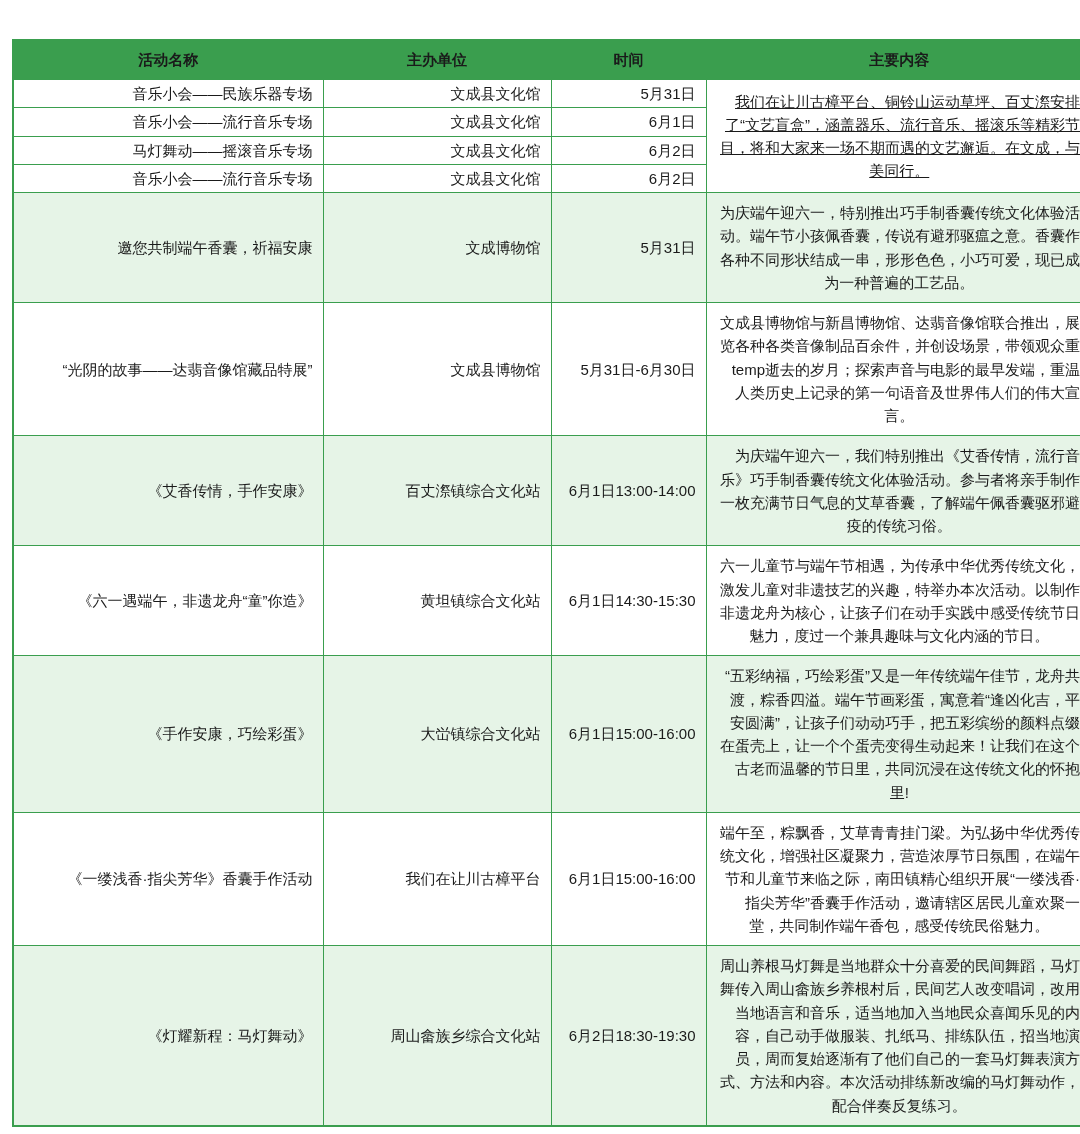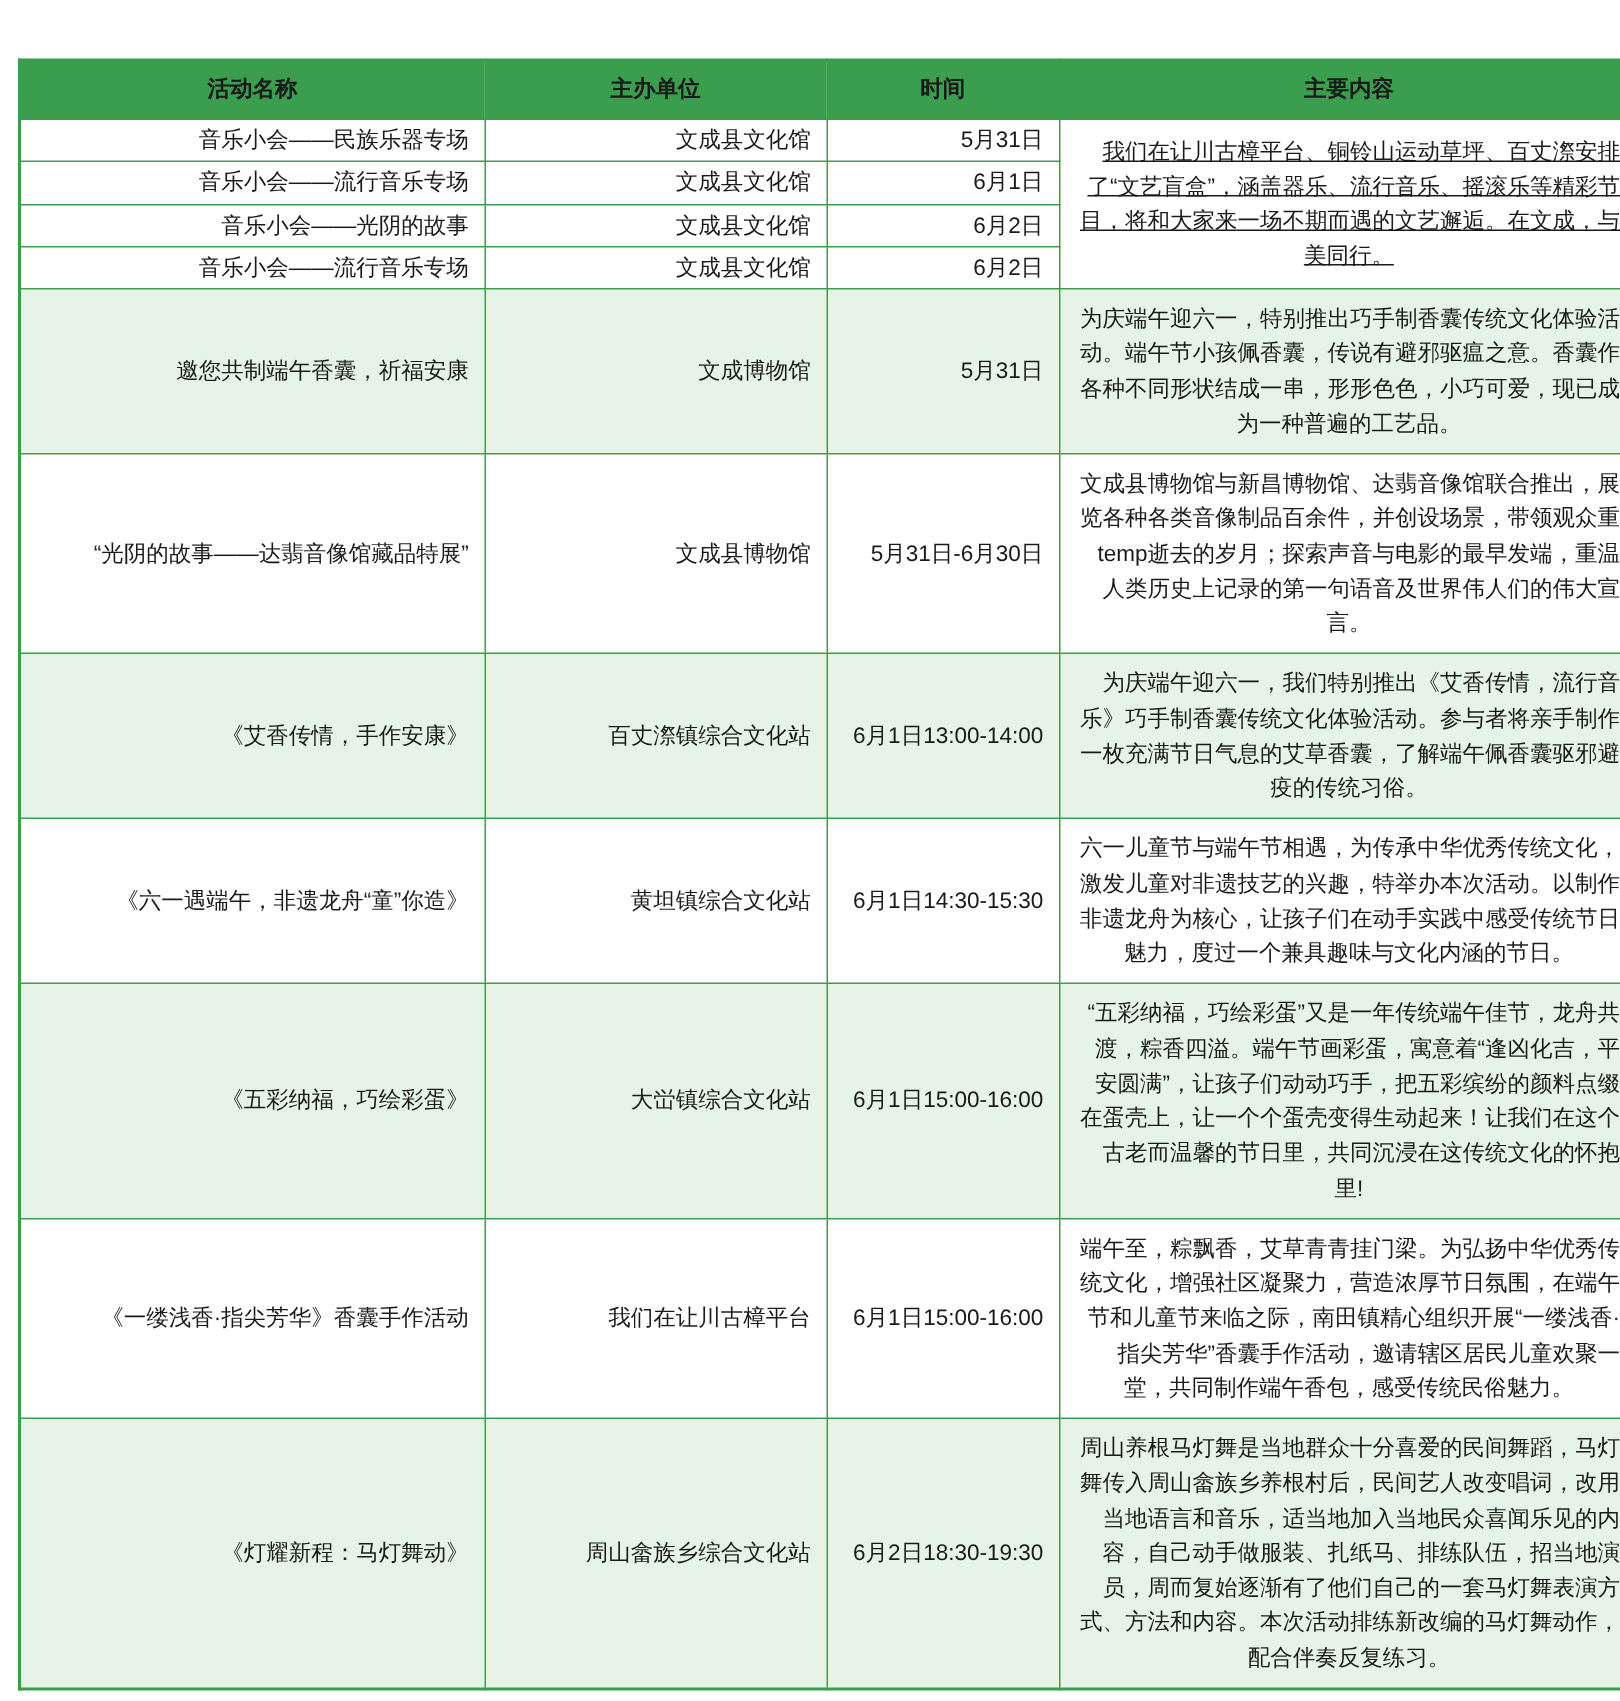--- a/index.html
+++ b/index.html
@@ -95,21 +95,21 @@
         <td class="cell-org">文成县文化馆</td>
         <td class="cell-time">5月31日</td>
         <td class="cell-desc desc-merged" rowspan="4">我们在让川古樟平台、铜铃山运动草坪、百丈漈安排了“文艺盲盒”，涵盖器乐、流行音乐、摇滚乐等精彩节目，将和大家来一场不期而遇的文艺邂逅。在文成，与美同行。</td>
       </tr>
       <tr class="band-white compact">
         <td class="cell-name">音乐小会——流行音乐专场</td>
         <td class="cell-org">文成县文化馆</td>
         <td class="cell-time">6月1日</td>
       </tr>
       <tr class="band-white compact">
-        <td class="cell-name">音乐小会——光阴的故事</td>
+        <td class="cell-name">马灯舞动——摇滚音乐专场</td>
         <td class="cell-org">文成县文化馆</td>
         <td class="cell-time">6月2日</td>
       </tr>
       <tr class="band-white compact">
         <td class="cell-name">音乐小会——流行音乐专场</td>
         <td class="cell-org">文成县文化馆</td>
         <td class="cell-time">6月2日</td>
       </tr>
 
       <tr class="band-green">
@@ -130,21 +130,21 @@
         <td class="cell-time">6月1日13:00-14:00</td>
         <td class="cell-desc">为庆端午迎六一，我们特别推出《艾香传情，流行音乐》巧手制香囊传统文化体验活动。参与者将亲手制作一枚充满节日气息的艾草香囊，了解端午佩香囊驱邪避疫的传统习俗。</td>
       </tr>
       <tr class="band-white">
         <td class="cell-name">《六一遇端午，非遗龙舟“童”你造》</td>
         <td class="cell-org">黄坦镇综合文化站</td>
         <td class="cell-time">6月1日14:30-15:30</td>
         <td class="cell-desc">六一儿童节与端午节相遇，为传承中华优秀传统文化，激发儿童对非遗技艺的兴趣，特举办本次活动。以制作非遗龙舟为核心，让孩子们在动手实践中感受传统节日魅力，度过一个兼具趣味与文化内涵的节日。</td>
       </tr>
       <tr class="band-green">
-        <td class="cell-name">《五彩纳福，巧绘彩蛋》</td>
+        <td class="cell-name">《手作安康，巧绘彩蛋》</td>
         <td class="cell-org">大峃镇综合文化站</td>
         <td class="cell-time">6月1日15:00-16:00</td>
         <td class="cell-desc">“五彩纳福，巧绘彩蛋”又是一年传统端午佳节，龙舟共渡，粽香四溢。端午节画彩蛋，寓意着“逢凶化吉，平安圆满”，让孩子们动动巧手，把五彩缤纷的颜料点缀在蛋壳上，让一个个蛋壳变得生动起来！让我们在这个古老而温馨的节日里，共同沉浸在这传统文化的怀抱里!</td>
       </tr>
       <tr class="band-white">
         <td class="cell-name">《一缕浅香·指尖芳华》香囊手作活动</td>
         <td class="cell-org">我们在让川古樟平台</td>
         <td class="cell-time">6月1日15:00-16:00</td>
         <td class="cell-desc">端午至，粽飘香，艾草青青挂门梁。为弘扬中华优秀传统文化，增强社区凝聚力，营造浓厚节日氛围，在端午节和儿童节来临之际，南田镇精心组织开展“一缕浅香·指尖芳华”香囊手作活动，邀请辖区居民儿童欢聚一堂，共同制作端午香包，感受传统民俗魅力。</td>
       </tr>

